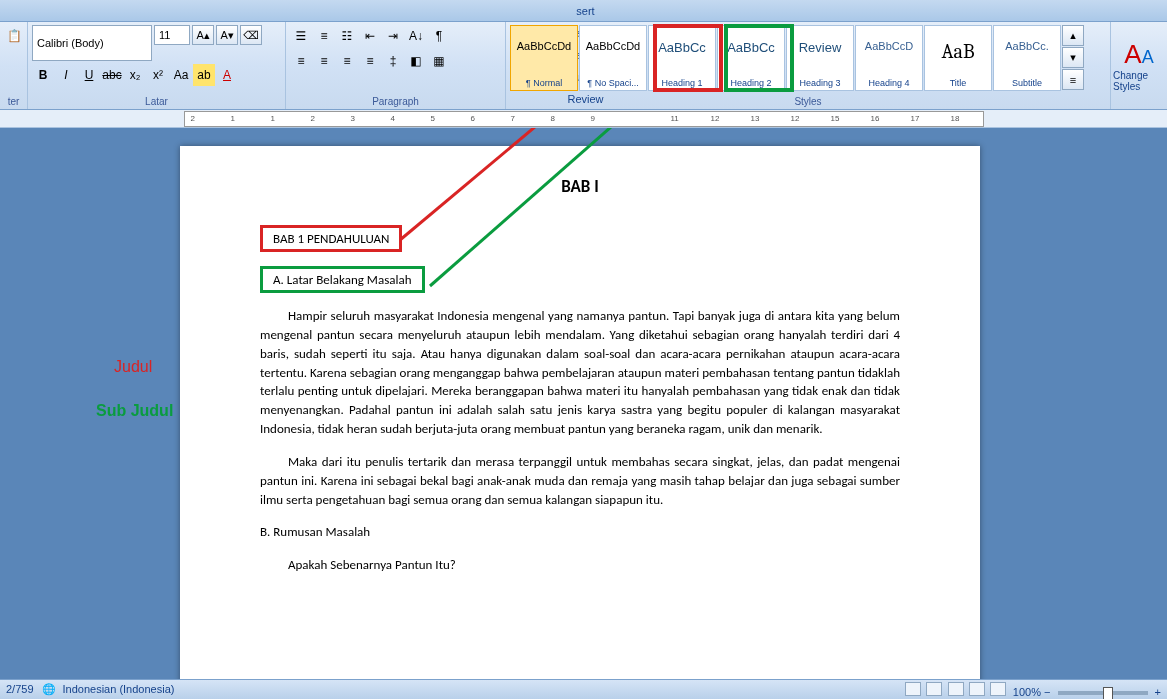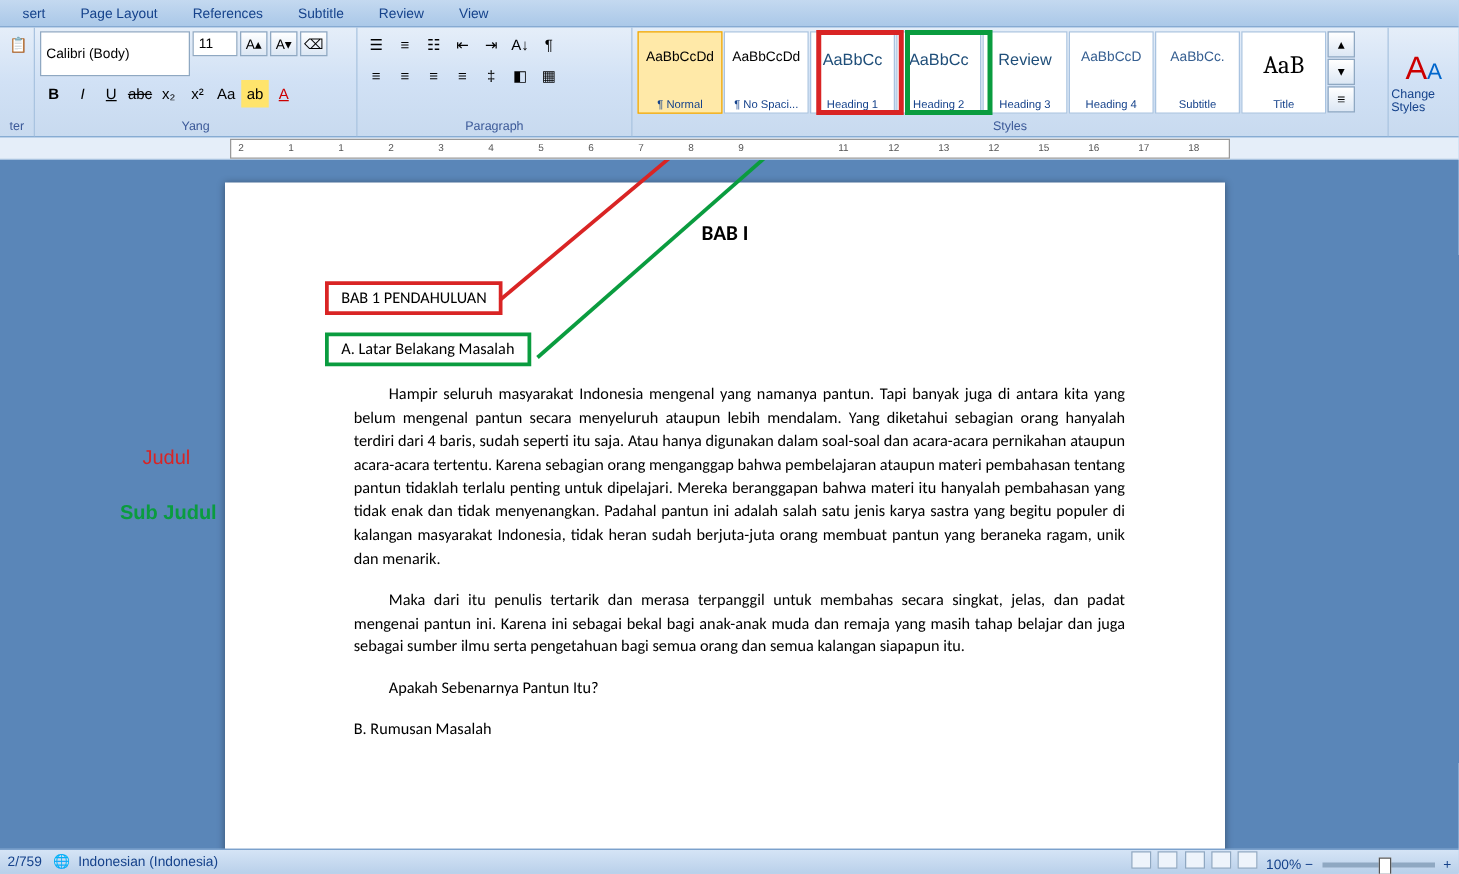--- a/index.html
+++ b/index.html
@@ -1,18 +1,18 @@
 <!DOCTYPE html>
 <html><head>
 <meta charset="utf-8">
 <style>
 * { margin:0; padding:0; box-sizing:border-box; }
 body { font-family:"Segoe UI",Tahoma,sans-serif; font-size:11px; background:#a7c7e7; width:1167px; height:699px; overflow:hidden; position:relative; }
 
-.tabbar { height:22px; background:linear-gradient(#c4d9f0,#aac8e8); display:flex; padding-left:4px; border-bottom:1px solid #7ba1cc; }
+.tabbar { height:22px; background:linear-gradient(#c4d9f0,#aac8e8); display:flex; align-items:center; padding-left:4px; border-bottom:1px solid #7ba1cc;flex-direction:column; }
 .tab { padding:0 14px; line-height:22px; color:#15428b; font-size:11px; cursor:pointer; }
 
 .ribbon { height:88px; background:linear-gradient(#e5eef9,#d1e1f5 50%,#c8daef); display:flex; border-bottom:1px solid #7ba1cc; }
 .group { border-right:1px solid #a9c3e0; display:flex; flex-direction:column; justify-content:space-between; padding:3px 4px 2px; }
 .group-label { font-size:10px; color:#3b5998; text-align:center; padding-top:2px; }
 
 .fontgrp .row1 { display:flex; gap:2px; }
 .fontname { width:120px; height:20px; background:#fff; border:1px solid #8fa8c2; font-size:11px; padding:17px 4px; }
 .fontsize { width:36px; height:20px; background:#fff; border:1px solid #8fa8c2; font-size:11px; padding:0 4px; }
 .mini { width:22px; height:20px; border:1px solid #8fa8c2; background:linear-gradient(#fff,#dce7f4); display:inline-flex; align-items:center; justify-content:center; font-size:11px; cursor:pointer; }
@@ -37,21 +37,21 @@
 
 .hrule { height:18px; background:#e5eef9; display:flex; align-items:center; justify-content:center; border-bottom:1px solid #a9c3e0; }
 .ruler { width:800px; height:16px; background:#fff; border:1px solid #999; position:relative; font-size:8px; color:#555; overflow:hidden; }
 .ruler span { position:absolute; top:2px; }
 
 .docarea { position:absolute; top:128px; left:0; right:0; bottom:20px; background:#5a86b8; overflow:hidden; }
 .page { position:absolute; left:180px; top:18px; width:800px; height:1000px; background:#fff; box-shadow:0 0 6px rgba(0,0,0,.4); padding:30px 80px; font-family:Calibri,sans-serif; font-size:14px; color:#000; }
 .page h1 { text-align:center; font-size:17px; font-weight:bold; margin-bottom:28px; }
 .judulbox { border:3px solid #d92424; padding:3px 10px; display:inline-block; margin-bottom:14px; font-size:13px; }
 .subjudulbox { border:3px solid #0a9c3f; padding:3px 10px; display:inline-block; margin-bottom:14px; font-size:13px; }
-.para { text-align:justify; line-height:1.45; margin-bottom:14px; text-indent:28px; font-size:13px;margin-left:23px; }
+.para { text-align:justify; line-height:1.45; margin-bottom:14px; text-indent:28px; font-size:13px; }
 .noin { text-indent:0; }
 
 .lbl-judul { position:absolute; left:114px; top:230px; color:#d92424; font-weight:normal; font-size:16px; }
 .lbl-sub { position:absolute; left:96px; top:274px; color:#0a9c3f; font-weight:bold; font-size:16px; }
 
 .statusbar { position:absolute; bottom:0; left:0; right:0; height:20px; background:linear-gradient(#d5e4f6,#b9d0ea); border-top:1px solid #7ba1cc; display:flex; align-items:center; font-size:11px; color:#15428b; padding:0 6px; justify-content:space-between; }
 .statusbar .views span { display:inline-block; width:16px; height:14px; border:1px solid #8fa8c2; margin:0 1px; background:#eef4fb; cursor:pointer; }
 .zoom-slider { width:90px; height:4px; background:#8fa8c2; position:relative; display:inline-block; vertical-align:middle; margin:0 4px; }
 .zoom-slider::after { content:""; position:absolute; left:45px; top:-4px; width:8px; height:12px; background:#fff; border:1px solid #555; }
 
@@ -101,21 +101,21 @@
           </span>
         <span class="btn">x₂</span>
         <span class="btn">x²</span>
         <span class="btn">Aa</span>
         <span class="btn" style="background:#ffe46c">ab</span>
         <span class="btn" style="color:#c00">
             <u>A</u>
           </span>
       </div>
     </div>
-    <div class="group-label">Yang</div>
+    <div class="group-label">Latar</div>
   </div>
 
   <div class="group paragrp" style="width:220px">
     <div>
       <div class="row1">
         <span class="btn">☰</span>
         <span class="btn">≡</span>
         <span class="btn">☷</span>
         <span class="btn">⇤</span>
         <span class="btn">⇥</span>
@@ -155,26 +155,26 @@
         </div>
         <div class="style-item">
           <div class="style-preview blue">Review</div>
           <div class="style-name">Heading 3</div>
         </div>
         <div class="style-item">
           <div class="style-preview italic">AaBbCcD</div>
           <div class="style-name">Heading 4</div>
         </div>
         <div class="style-item">
+          <div class="style-preview big">AaB</div>
+          <div class="style-name">Title</div>
+        </div>
+        <div class="style-item">
           <div class="style-preview italic">AaBbCc.</div>
           <div class="style-name">Subtitle</div>
-        </div>
-        <div class="style-item">
-          <div class="style-preview big">AaB</div>
-          <div class="style-name">Title</div>
         </div>
         <div style="width: 16px; display: flex; flex-direction: column; gap: 1px;">
           <span class="mini" style="height:21px">▴</span>
           <span class="mini" style="height:21px">▾</span>
           <span class="mini" style="height:21px">≡</span>
         </div>
       </div>
     <div class="group-label">Styles</div>
   </div>
 
@@ -212,22 +212,22 @@
 <div class="docarea">
   <div class="lbl-judul">Judul</div>
   <div class="lbl-sub">Sub Judul</div>
 
   <div class="page">
     <h1>BAB I</h1>
     <div class="judulbox">BAB 1 PENDAHULUAN</div><br>
     <div class="subjudulbox">A. Latar Belakang Masalah</div>
     <p class="para">Hampir seluruh masyarakat Indonesia mengenal yang namanya pantun. Tapi banyak juga di antara kita yang belum mengenal pantun secara menyeluruh ataupun lebih mendalam. Yang diketahui sebagian orang hanyalah terdiri dari 4 baris, sudah seperti itu saja. Atau hanya digunakan dalam soal-soal dan acara-acara pernikahan ataupun acara-acara tertentu. Karena sebagian orang menganggap bahwa pembelajaran ataupun materi pembahasan tentang pantun tidaklah terlalu penting untuk dipelajari. Mereka beranggapan bahwa materi itu hanyalah pembahasan yang tidak enak dan tidak menyenangkan. Padahal pantun ini adalah salah satu jenis karya sastra yang begitu populer di kalangan masyarakat Indonesia, tidak heran sudah berjuta-juta orang membuat pantun yang beraneka ragam, unik dan menarik.</p>
     <p class="para">Maka dari itu penulis tertarik dan merasa terpanggil untuk membahas secara singkat, jelas, dan padat mengenai pantun ini. Karena ini sebagai bekal bagi anak-anak muda dan remaja yang masih tahap belajar dan juga sebagai sumber ilmu serta pengetahuan bagi semua orang dan semua kalangan siapapun itu.</p>
+    <p class="para noin">B.  Rumusan Masalah</p>
     <p class="para">Apakah Sebenarnya Pantun Itu?</p>
-    <p class="para noin">B.  Rumusan Masalah</p>
   </div>
 
   <svg class="overlay" width="1167" height="560">
     <defs>
       <marker id="ar" markerWidth="12" markerHeight="12" refX="10" refY="6" orient="auto">
         <path d="M0,0 L12,6 L0,12 Z" fill="#d92424"></path>
       </marker>
       <marker id="ag" markerWidth="12" markerHeight="12" refX="10" refY="6" orient="auto">
         <path d="M0,0 L12,6 L0,12 Z" fill="#0a9c3f"></path>
       </marker>

